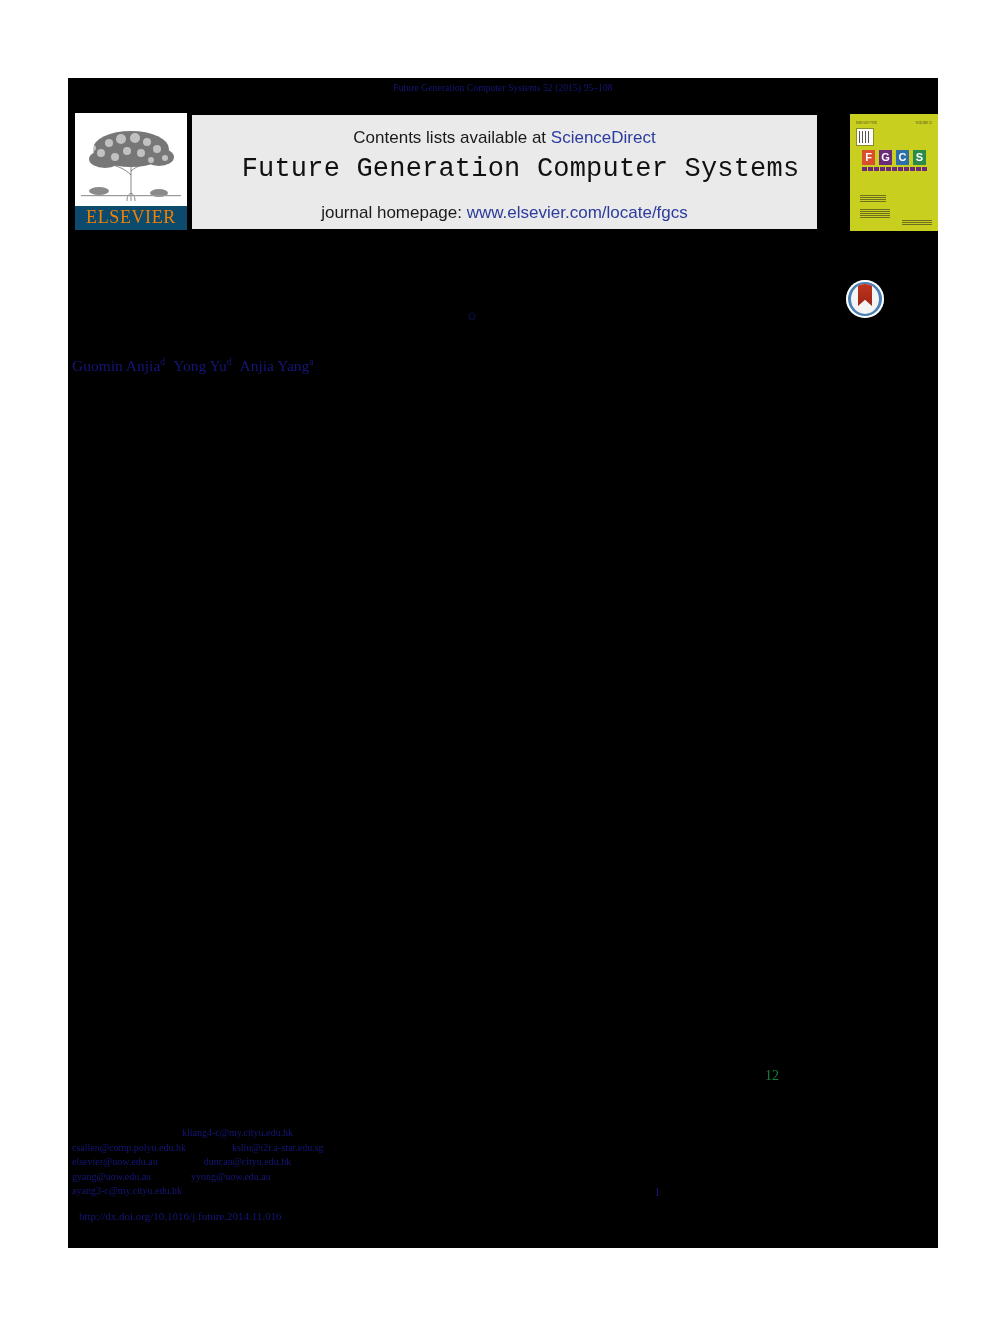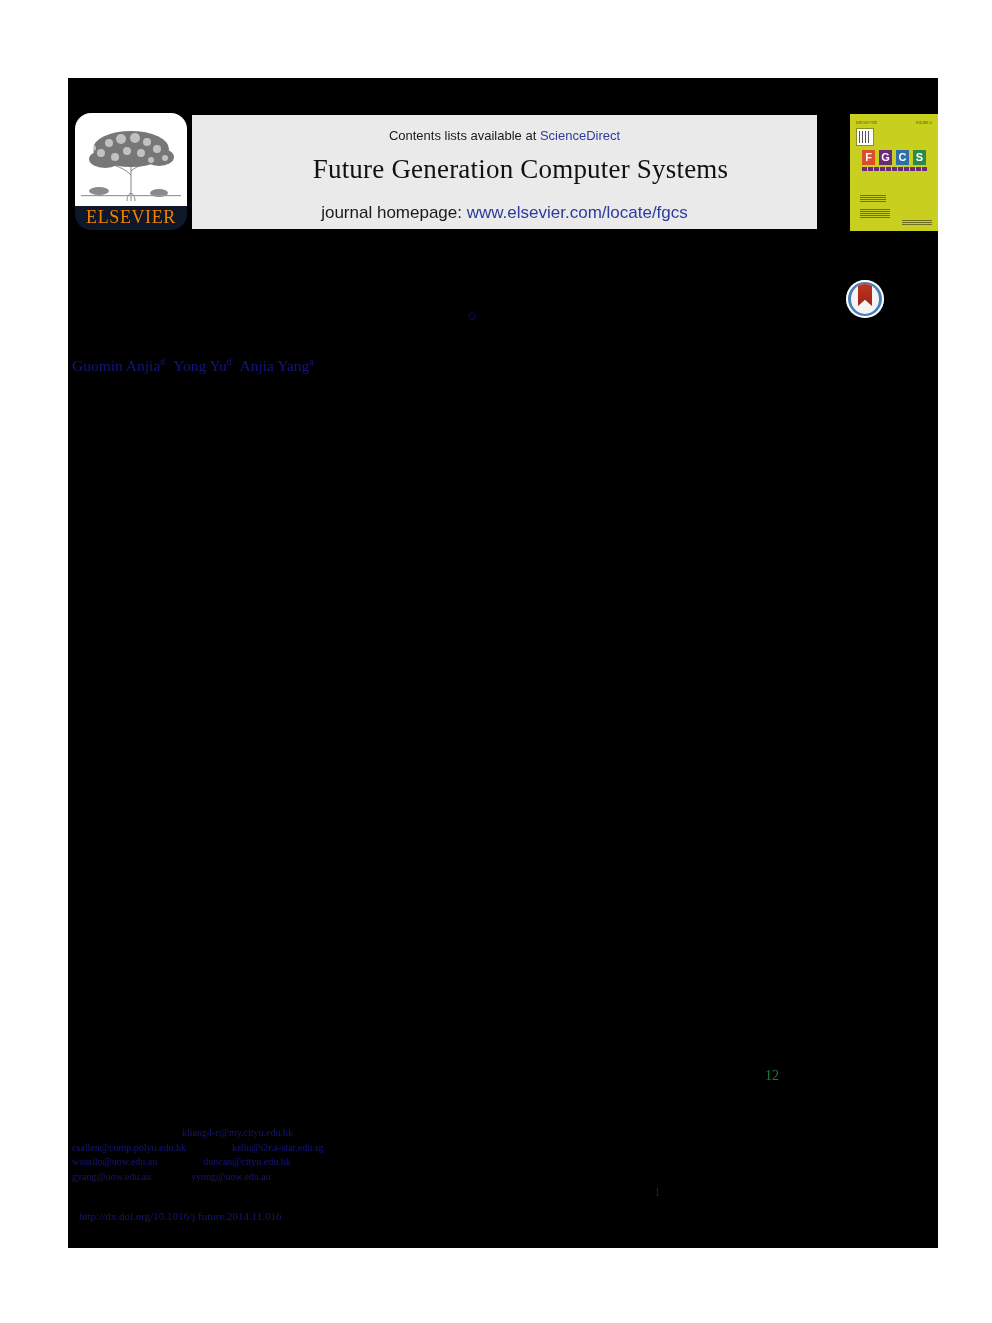--- a/index.html
+++ b/index.html
@@ -49,23 +49,22 @@
     top: 27px;
     width: 870px;
     height: 133px;
   }
   #elsevier-logo {
     position: absolute;
     left: 7px;
     top: 8px;
     width: 112px;
     height: 117px;
-    background: #0f172a;
+    background: #0c4a6e;
     overflow: hidden;
-    border-radius: 16px;
   }
   #elsevier-tree {
     position: absolute;
     left: 0;
     top: 0;
     width: 112px;
     height: 93px;
   }
   #elsevier-word {
     position: absolute;
@@ -90,32 +89,32 @@
     height: 114px;
     background: #eaeaea;
     text-align: center;
     font-family: "Liberation Sans", sans-serif;
   }
   #contents-line {
     position: absolute;
     left: 0;
     top: 13px;
     width: 625px;
-    font-size: 13px;
+    font-size: 17px;
     color: #1a1a1a;
   }
   #contents-line .sd-link {
     color: #2b3b9e;
   }
   #journal-title {
     position: absolute;
     left: 0;
     top: 39px;
     width: 657px;
-    font-family: Liberation Serif, serif;
+    font-family: Liberation Mono, monospace;
     font-size: 27px;
     color: #111111;
     letter-spacing: .2px;
   }
   #homepage-line {
     position: absolute;
     left: 0;
     top: 88px;
     width: 625px;
     font-size: 17px;
@@ -330,20 +329,21 @@
     font-family: "Liberation Serif", serif;
     font-size: 11px;
     white-space: nowrap;
   }
 </style>
 </head>
 <body>
 
 <div id="page">
 
+  <div id="running-head">Future Generation Computer Systems 52 (2015) 95–108</div>
 
   <div id="masthead">
 
     <div id="elsevier-logo">
       <svg id="elsevier-tree" viewBox="0 0 112 93">
         <rect x="0" y="0" width="112" height="93" fill="#ffffff"></rect>
         <g stroke="#555555" stroke-width="0.7" fill="none">
           <path d="M56 88 L56 40"></path>
           <path d="M56 62 C50 56 44 54 38 52"></path>
           <path d="M56 58 C62 53 68 51 75 50"></path>
@@ -432,24 +432,27 @@
   <div id="body-cite">12</div>
 
   <div id="footnotes">
     <div class="fn-row">
       <span class="fn-indent"></span><span>kliang4-c@my.cityu.edu.hk</span>
     </div>
     <div class="fn-row">
       <span>csallen@comp.polyu.edu.hk</span><span class="fn-gap"></span><span>ksliu@i2r.a-star.edu.sg</span>
     </div>
     <div class="fn-row">
-      <span>wsusilo@uow.edu.au</span><span class="fn-gap"></span><span>duncan@cityu.edu.hk</span>
+      <span>elsevier@uow.edu.au</span><span class="fn-gap"></span><span>duncan@cityu.edu.hk</span>
     </div>
     <div class="fn-row">
       <span>gyang@uow.edu.au</span><span class="fn-gap-sm"></span><span class="fn-gap-sm"></span><span>yyong@uow.edu.au</span>
     </div>
+    <div class="fn-row">
+      <span>ayang3-c@my.cityu.edu.hk</span>
+    </div>
   </div>
 
   <div id="footnote-one">1</div>
 
   <a id="doi-line" href="#" style="text-decoration:none;color:#15157a;padding-left:7px;">http://dx.doi.org/10.1016/j.future.2014.11.016</a>
 
 </div>
 
 </body></html>

